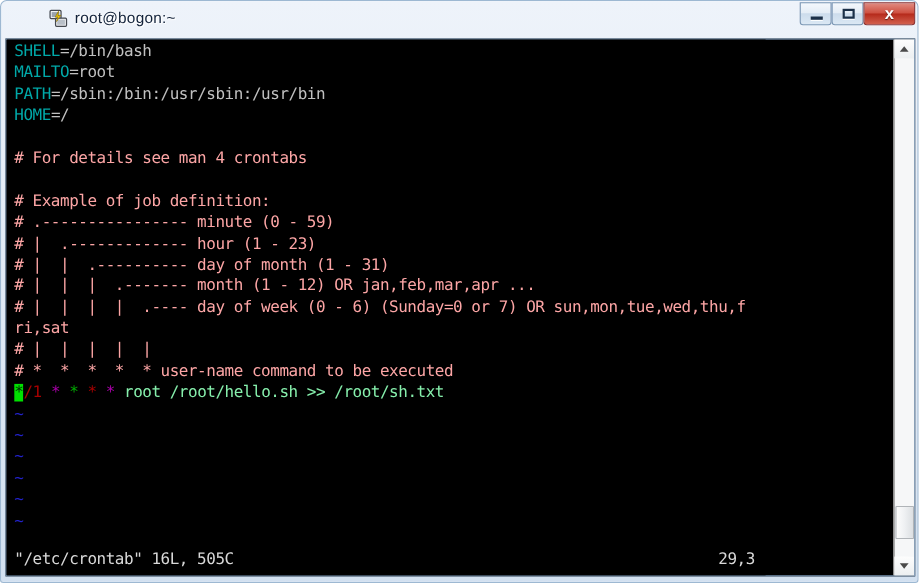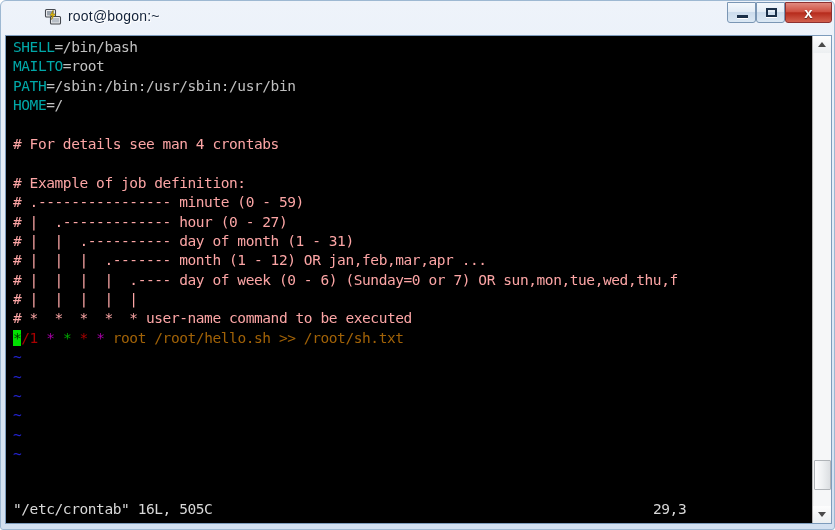--- a/index.html
+++ b/index.html
@@ -133,21 +133,21 @@
     font-size: 14.5px;
     white-space: pre;
     letter-spacing: -0.42px;
   }
 
   
   .c-cyan   { color: #00a8a8; }
   .c-white  { color: #c0c0c0; }
   .c-blue   { color: #fca5a5; }
   .c-tilde  { color: #2222cc; }
-  .c-yellow { color: #a16207; }
+  .c-yellow { color: #86efac; }
   .c-red    { color: #a80000; }
   .c-mag    { color: #a800a8; }
   .c-green  { color: #00a800; }
   .c-status { color: #d8d8d8; }
   .cursor {
     background: #00e000;
     color: #003000;
   }
 
   
@@ -259,24 +259,25 @@
       <div id="screen-inner">
           <div class="line"><span class="c-cyan">SHELL</span><span class="c-white">=/bin/bash</span></div>
           <div class="line"><span class="c-cyan">MAILTO</span><span class="c-white">=root</span></div>
           <div class="line"><span class="c-cyan">PATH</span><span class="c-white">=/sbin:/bin:/usr/sbin:/usr/bin</span></div>
           <div class="line"><span class="c-cyan">HOME</span><span class="c-white">=/</span></div>
           <div class="line"><span class="c-white"></span></div>
           <div class="line"><span class="c-blue"># For details see man 4 crontabs</span></div>
           <div class="line"><span class="c-white"></span></div>
           <div class="line"><span class="c-blue"># Example of job definition:</span></div>
           <div class="line"><span class="c-blue"># .---------------- minute (0 - 59)</span></div>
-          <div class="line"><span class="c-blue"># |  .------------- hour (0 - 27)</span></div>
+          <div class="line"><span class="c-blue"># |  .------------- hour (1 - 23)</span></div>
           <div class="line"><span class="c-blue"># |  |  .---------- day of month (1 - 31)</span></div>
           <div class="line"><span class="c-blue"># |  |  |  .------- month (1 - 12) OR jan,feb,mar,apr ...</span></div>
           <div class="line"><span class="c-blue"># |  |  |  |  .---- day of week (0 - 6) (Sunday=0 or 7) OR sun,mon,tue,wed,thu,f</span></div>
+          <div class="line"><span class="c-blue">ri,sat</span></div>
           <div class="line"><span class="c-blue"># |  |  |  |  |</span></div>
           <div class="line"><span class="c-blue"># *  *  *  *  * user-name command to be executed</span></div>
           <div class="line"><span class="cursor">*</span><span class="c-red">/1</span><span class="c-white"> </span><span class="c-mag">*</span><span class="c-white"> </span><span class="c-green">*</span><span class="c-white"> </span><span class="c-red">*</span><span class="c-white"> </span><span class="c-mag">*</span><span class="c-yellow"> root /root/hello.sh &gt;&gt; /root/sh.txt</span></div>
           <div class="line"><span class="c-tilde">~</span></div>
           <div class="line"><span class="c-tilde">~</span></div>
           <div class="line"><span class="c-tilde">~</span></div>
           <div class="line"><span class="c-tilde">~</span></div>
           <div class="line"><span class="c-tilde">~</span></div>
           <div class="line"><span class="c-tilde">~</span></div>
         </div>

